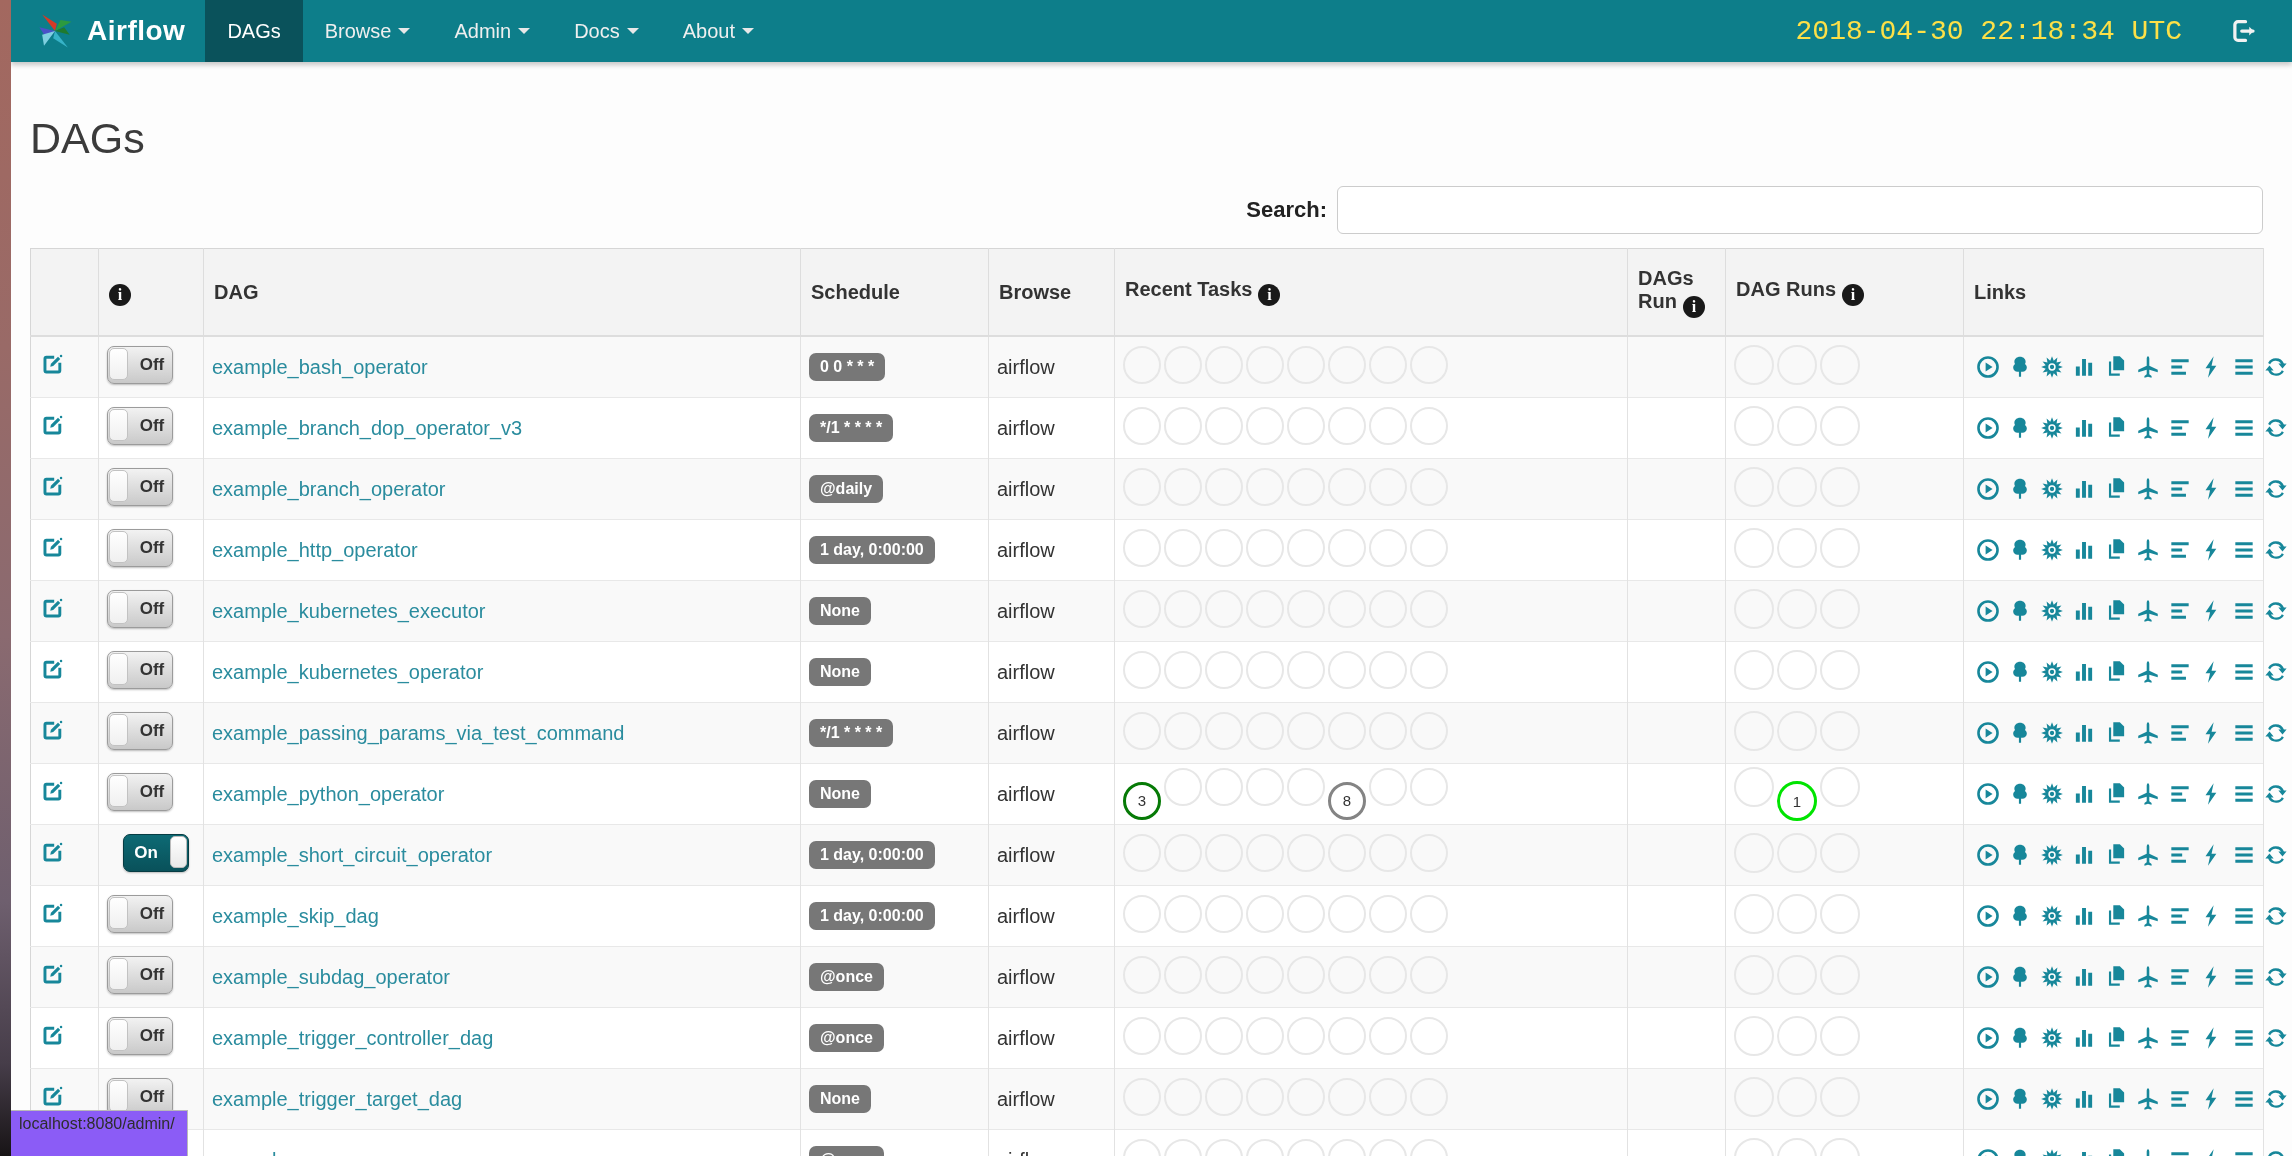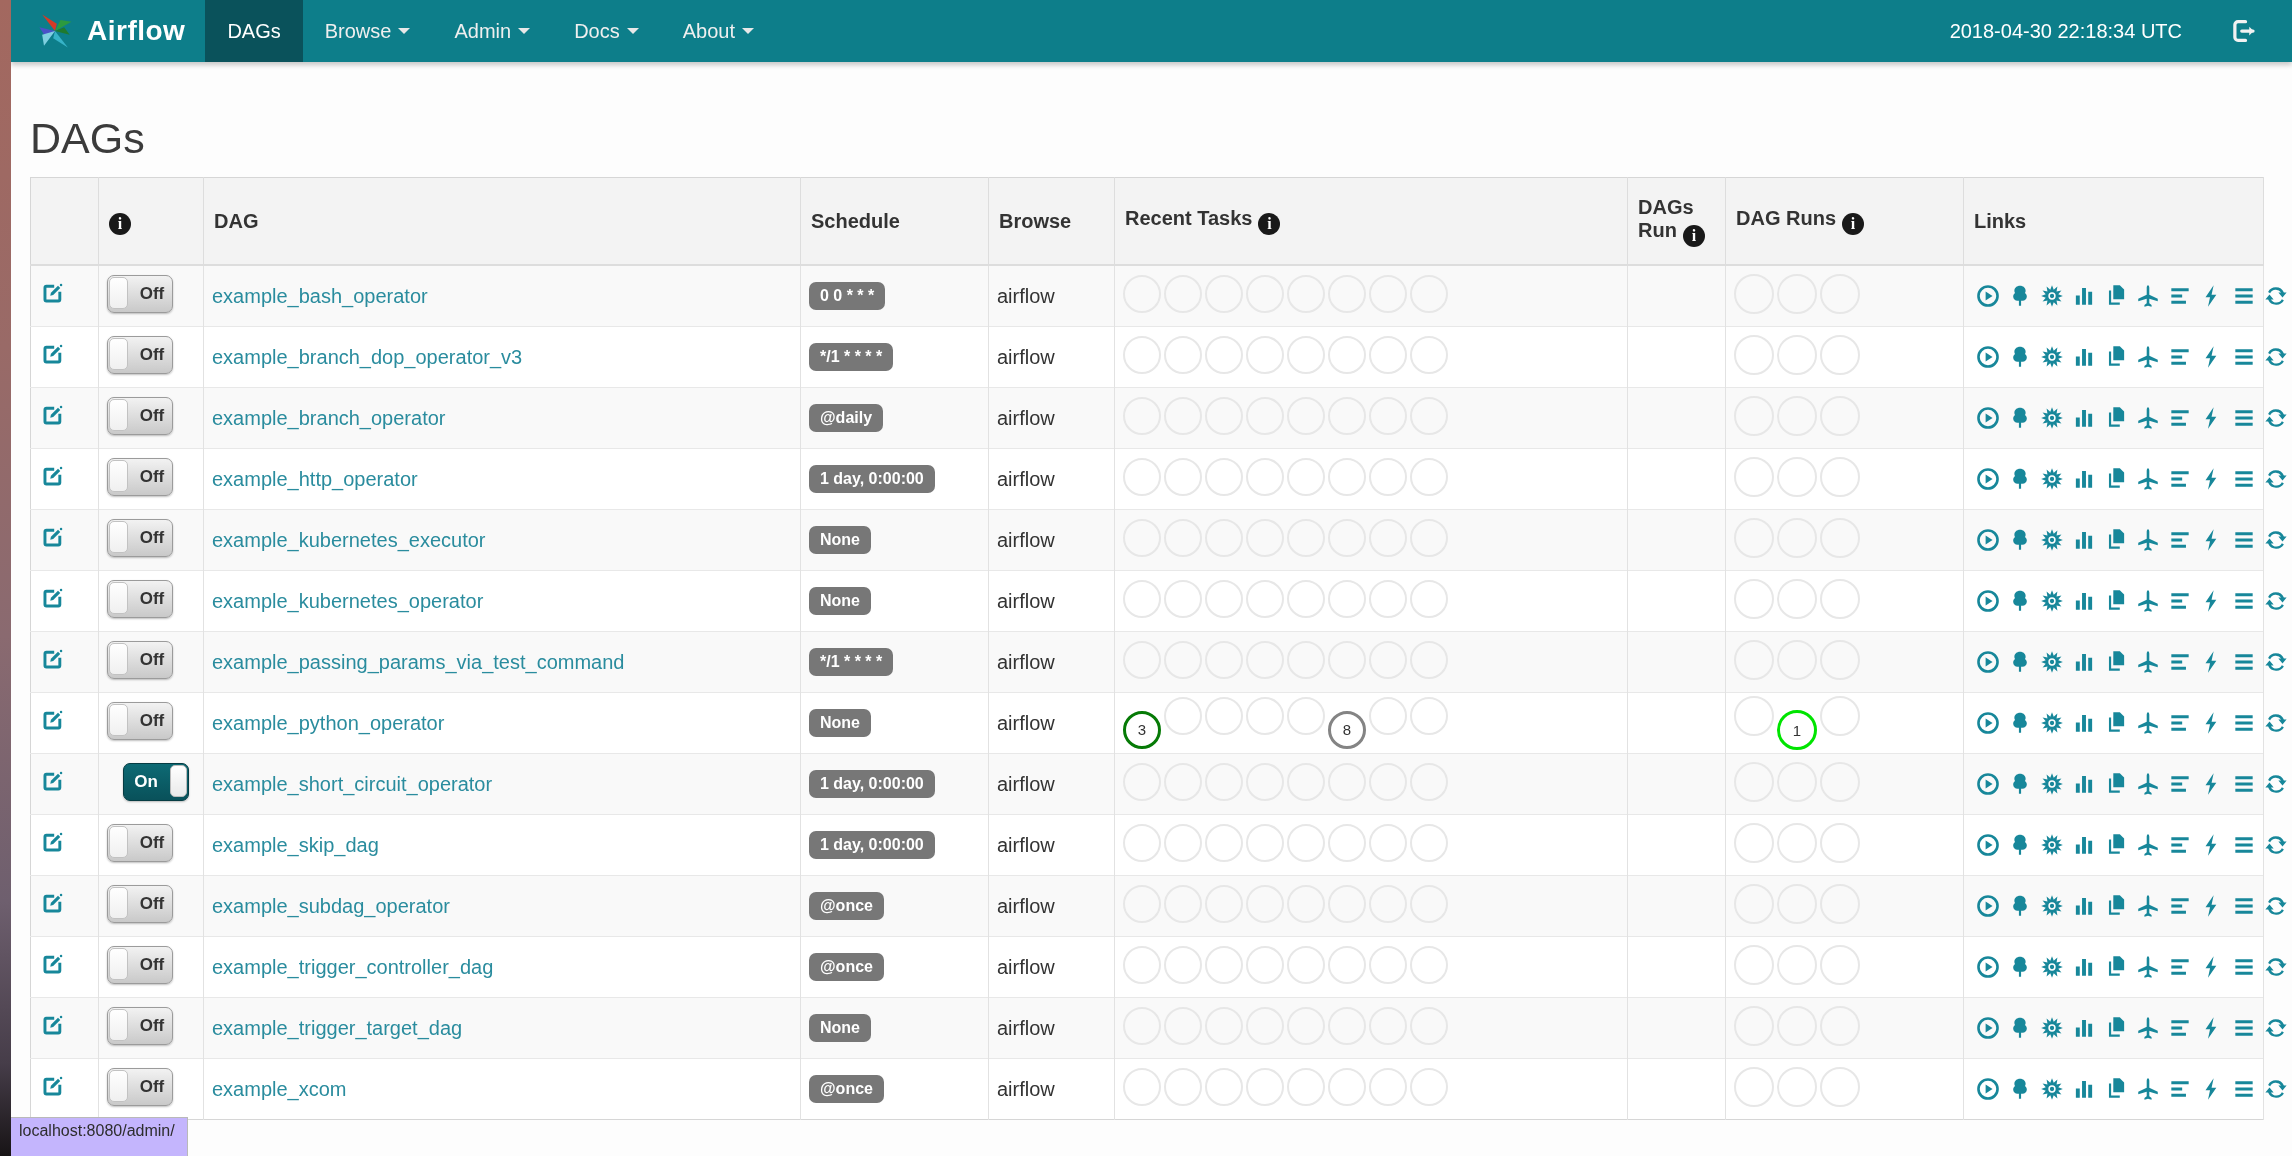--- a/index.html
+++ b/index.html
@@ -12,21 +12,21 @@
     display:flex;align-items:stretch;box-shadow:0 3px 5px rgba(0,0,0,.22);z-index:10;}
   .brand{display:flex;align-items:center;margin-left:22px;margin-right:20px;}
   .brand svg{width:44px;height:44px;margin-right:10px;}
   .brand-text{color:#fff;font-size:28px;font-weight:bold;letter-spacing:.5px;}
   .nav-items{display:flex;align-items:stretch;}
   .nav-item{display:flex;align-items:center;padding:0 22px;color:#efefef;font-size:20px;cursor:pointer;}
   .nav-item.active{background:#0a525b;color:#fff;}
   .caret{display:inline-block;margin-left:7px;width:0;height:0;border-left:6px solid transparent;
     border-right:6px solid transparent;border-top:6px solid #e8e8e8;}
   .nav-right{margin-left:auto;display:flex;align-items:center;margin-right:34px;gap:46px;}
-  .clock{color:#ffffff;font-size:20px;}
+  .clock{color:#fde047;font-size:28px;font-family:Liberation Mono, monospace;}
   .logout{width:30px;height:30px;cursor:pointer;}
   
   .content{margin:0 29px 0 30px;}
   .page-title{font-size:43px;font-weight:500;color:#3b3b3b;margin:52px 0 0 0;}
   .search-row{display:flex;justify-content:flex-end;align-items:center;margin-top:23px;}
   .search-label{font-weight:bold;font-size:22px;color:#222;margin-right:10px;}
   .search-input{width:900px;height:46px;border:1px solid #ccc;border-radius:6px;font-size:20px;
     padding:0 12px;background:#fff;color:#333;}
   
   table.dags{margin-top:14px;border-collapse:collapse;table-layout:fixed;width:2233px;
@@ -61,22 +61,22 @@
   .circle{display:inline-flex;align-items:center;justify-content:center;width:38px;height:38px;
     border-radius:50%;border:2px solid #e7e7e7;margin-right:3px;font-size:15px;color:#333;
     background:transparent;box-sizing:border-box;}
   .circle.has-count{border-width:3px;font-weight:normal;}
   .runs .circle{width:40px;height:40px;}
   
   .links-cell{text-align:center;white-space:nowrap;}
   .link-ic{display:inline-block;width:26px;height:26px;margin:0 3px;vertical-align:middle;cursor:pointer;}
   .link-ic svg{width:26px;height:26px;fill:#17879a;}
   
-  .statusbar{position:fixed;left:11px;bottom:0;background:#c4b5fd;border:1px solid #b9b9b9;
-    border-left:none;border-bottom:none;padding:4px 12px 16px 8px;font-size:16px;color:#2d2d2d;z-index:60;}
+  .statusbar{position:fixed;left:11px;bottom:0;background:#8b5cf6;border:1px solid #b9b9b9;
+    border-left:none;border-bottom:none;padding:4px 12px 23px 8px;font-size:16px;color:#2d2d2d;z-index:60;}
 </style>
 </head>
 <body>
 
 <div class="desktop-strip"></div>
 
 <div class="navbar">
   <div class="brand">
     <svg viewBox="0 0 48 48">
       <path d="M24 24 L10 6 L26 16 Z" fill="#d63a26"></path>
@@ -101,20 +101,24 @@
       <path d="M14 4.5 H8 a2.5 2.5 0 0 0 -2.5 2.5 v10 a2.5 2.5 0 0 0 2.5 2.5 h6"></path>
       <path d="M11 12 h9"></path>
       <path d="M17 8.5 L20.5 12 L17 15.5 Z" fill="#f2f2f2" stroke="none"></path>
     </svg>
   </div>
 </div>
 
 <div class="content">
   <h1 class="page-title">DAGs</h1>
 
+  <div class="search-row">
+    <span class="search-label">Search:</span>
+    <input class="search-input" type="text" value="" style="">
+  </div>
 
   <table class="dags">
     <colgroup>
       <col style="width:68px">
         <col style="width:105px">
         <col style="width:597px">
       <col style="width:188px">
         <col style="width:126px">
         <col style="width:513px">
       <col style="width:98px">

